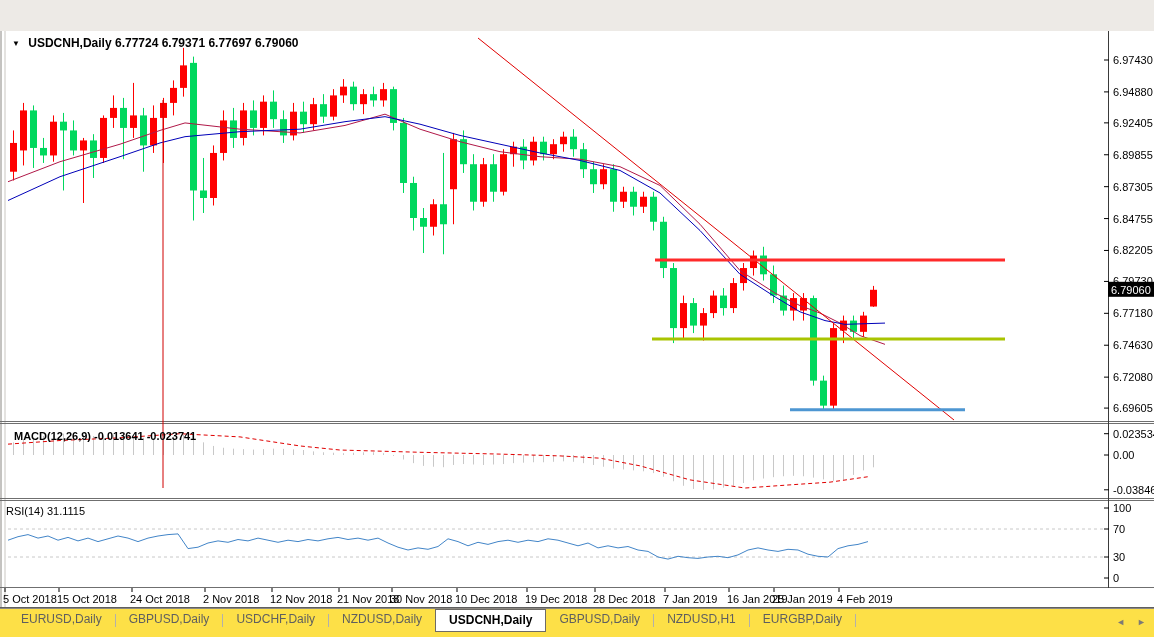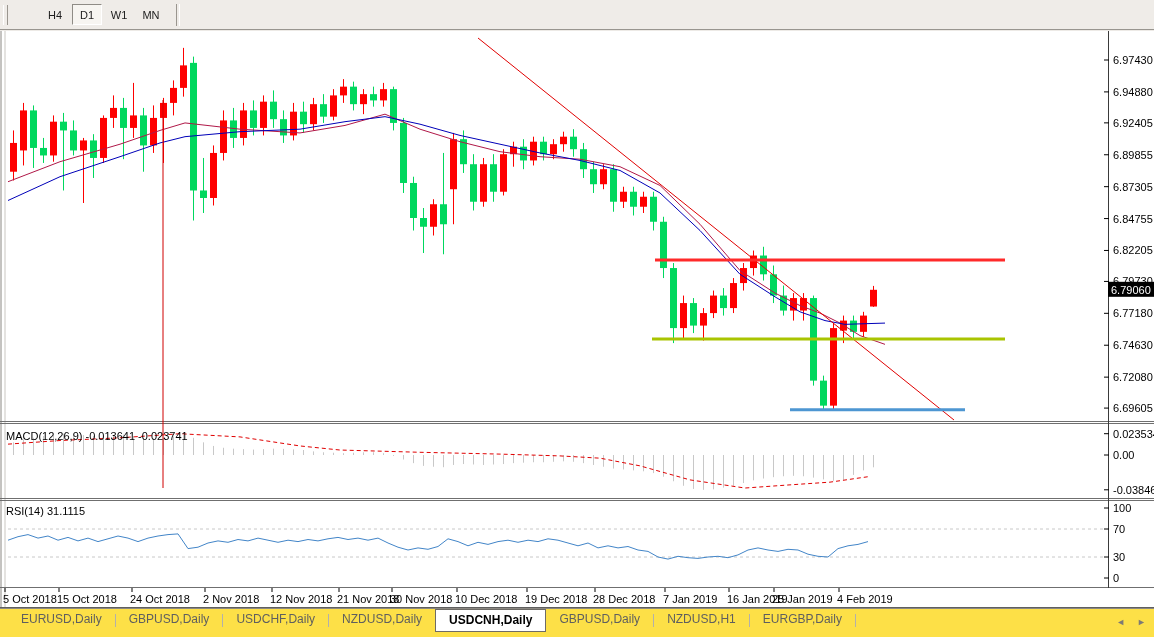--- a/index.html
+++ b/index.html
@@ -34,30 +34,20 @@
   .tab-sep{width:1px;height:13px;background:#b3b0aa;margin-top:5px;}
   .tab-arrows{position:absolute;right:8px;top:8px;display:flex;gap:12px;
               font-size:9px;color:#7d7a75;}
   .tab-arrows span{cursor:default;}
 </style>
 </head>
 <body>
 
 <div class="app">
 
-  <div class="toolbar">
-    <div class="tb-grip"></div>
-    <div id="tf-buttons" style="display:flex;">
-        <div class="tf-btn">H4</div>
-        <div class="tf-btn active">D1</div>
-        <div class="tf-btn">W1</div>
-        <div class="tf-btn">MN</div>
-      </div>
-    <div class="tb-div"></div>
-  </div>
 
   <svg id="chart-svg" class="chart-svg" width="1154" height="637">
       <rect x="0" y="31" width="1154" height="576" fill="#ffffff"></rect>
       <line x1="1" y1="31" x2="1" y2="607" stroke="#8a8782" stroke-width="1"></line>
       <line x1="5" y1="31" x2="5" y2="607" stroke="#c9c6c1" stroke-width="1"></line>
       <line x1="0" y1="421.5" x2="1154" y2="421.5" stroke="#6F6F6F" stroke-width="1"></line>
       <line x1="0" y1="423.5" x2="1154" y2="423.5" stroke="#6F6F6F" stroke-width="1"></line>
       <line x1="0" y1="498.5" x2="1154" y2="498.5" stroke="#6F6F6F" stroke-width="1"></line>
       <line x1="0" y1="500.5" x2="1154" y2="500.5" stroke="#6F6F6F" stroke-width="1"></line>
       <line x1="0" y1="587.5" x2="1154" y2="587.5" stroke="#6F6F6F" stroke-width="1"></line>
@@ -398,22 +388,28 @@
       <line x1="665" y1="588" x2="665" y2="592" stroke="#000" stroke-width="1"></line>
       <text x="663" y="603" font-size="11" font-family="Liberation Sans, sans-serif" fill="#000">7 Jan 2019</text>
       <line x1="729" y1="588" x2="729" y2="592" stroke="#000" stroke-width="1"></line>
       <text x="727" y="603" font-size="11" font-family="Liberation Sans, sans-serif" fill="#000">16 Jan 2019</text>
       <line x1="774" y1="588" x2="774" y2="592" stroke="#000" stroke-width="1"></line>
       <text x="772" y="603" font-size="11" font-family="Liberation Sans, sans-serif" fill="#000">25 Jan 2019</text>
       <line x1="839" y1="588" x2="839" y2="592" stroke="#000" stroke-width="1"></line>
       <text x="837" y="603" font-size="11" font-family="Liberation Sans, sans-serif" fill="#000">4 Feb 2019</text>
     </svg>
 
-
-  <div class="pane-label" style="left:6px;top:430px;">
+  <div class="chart-title">
+    <span class="caret">▼</span>
+    <span>USDCNH,Daily</span>
+    <span> </span>
+    <span>6.77724 6.79371 6.77697 6.79060</span>
+  </div>
+
+  <div class="pane-label" style="left:14px;top:430px;font-weight:bold;">
     <span>MACD(12,26,9)</span>
     <span> </span>
     <span>-0.013641 -0.023741</span>
   </div>
 
   <div class="pane-label" style="left:6px;top:505px;">
     <span>RSI(14)</span>
     <span> </span>
     <span>31.1115</span>
   </div>

